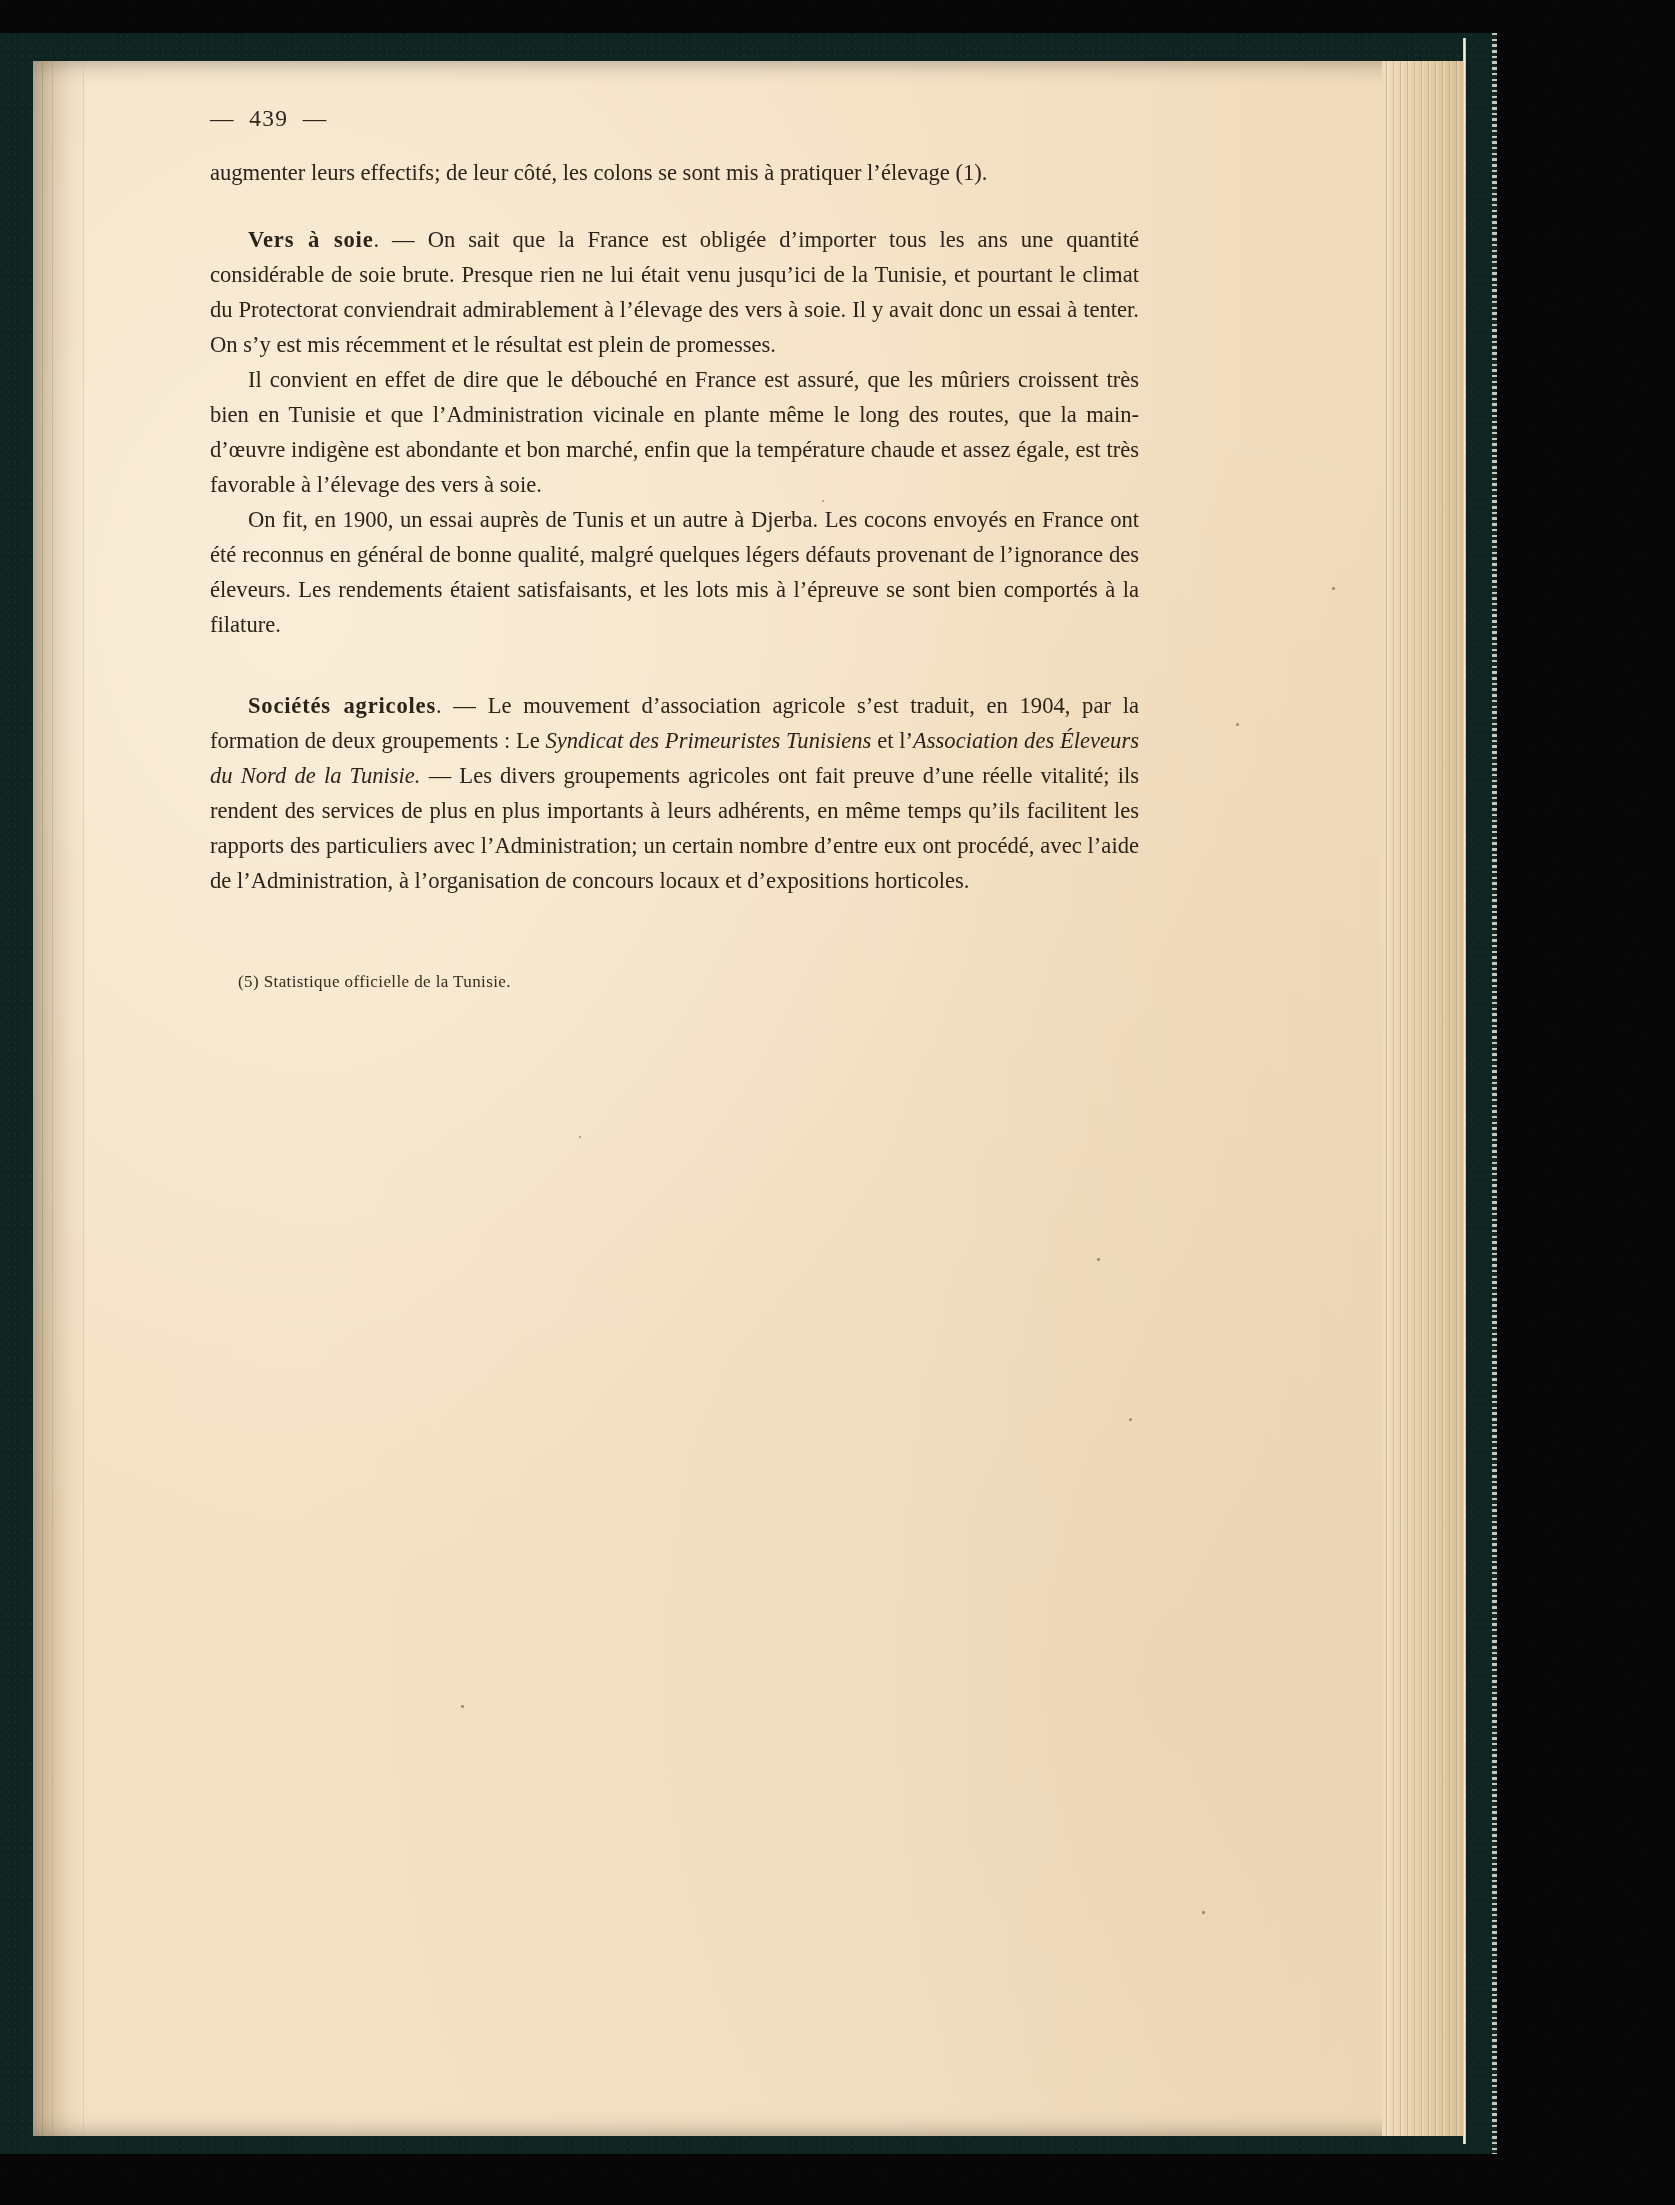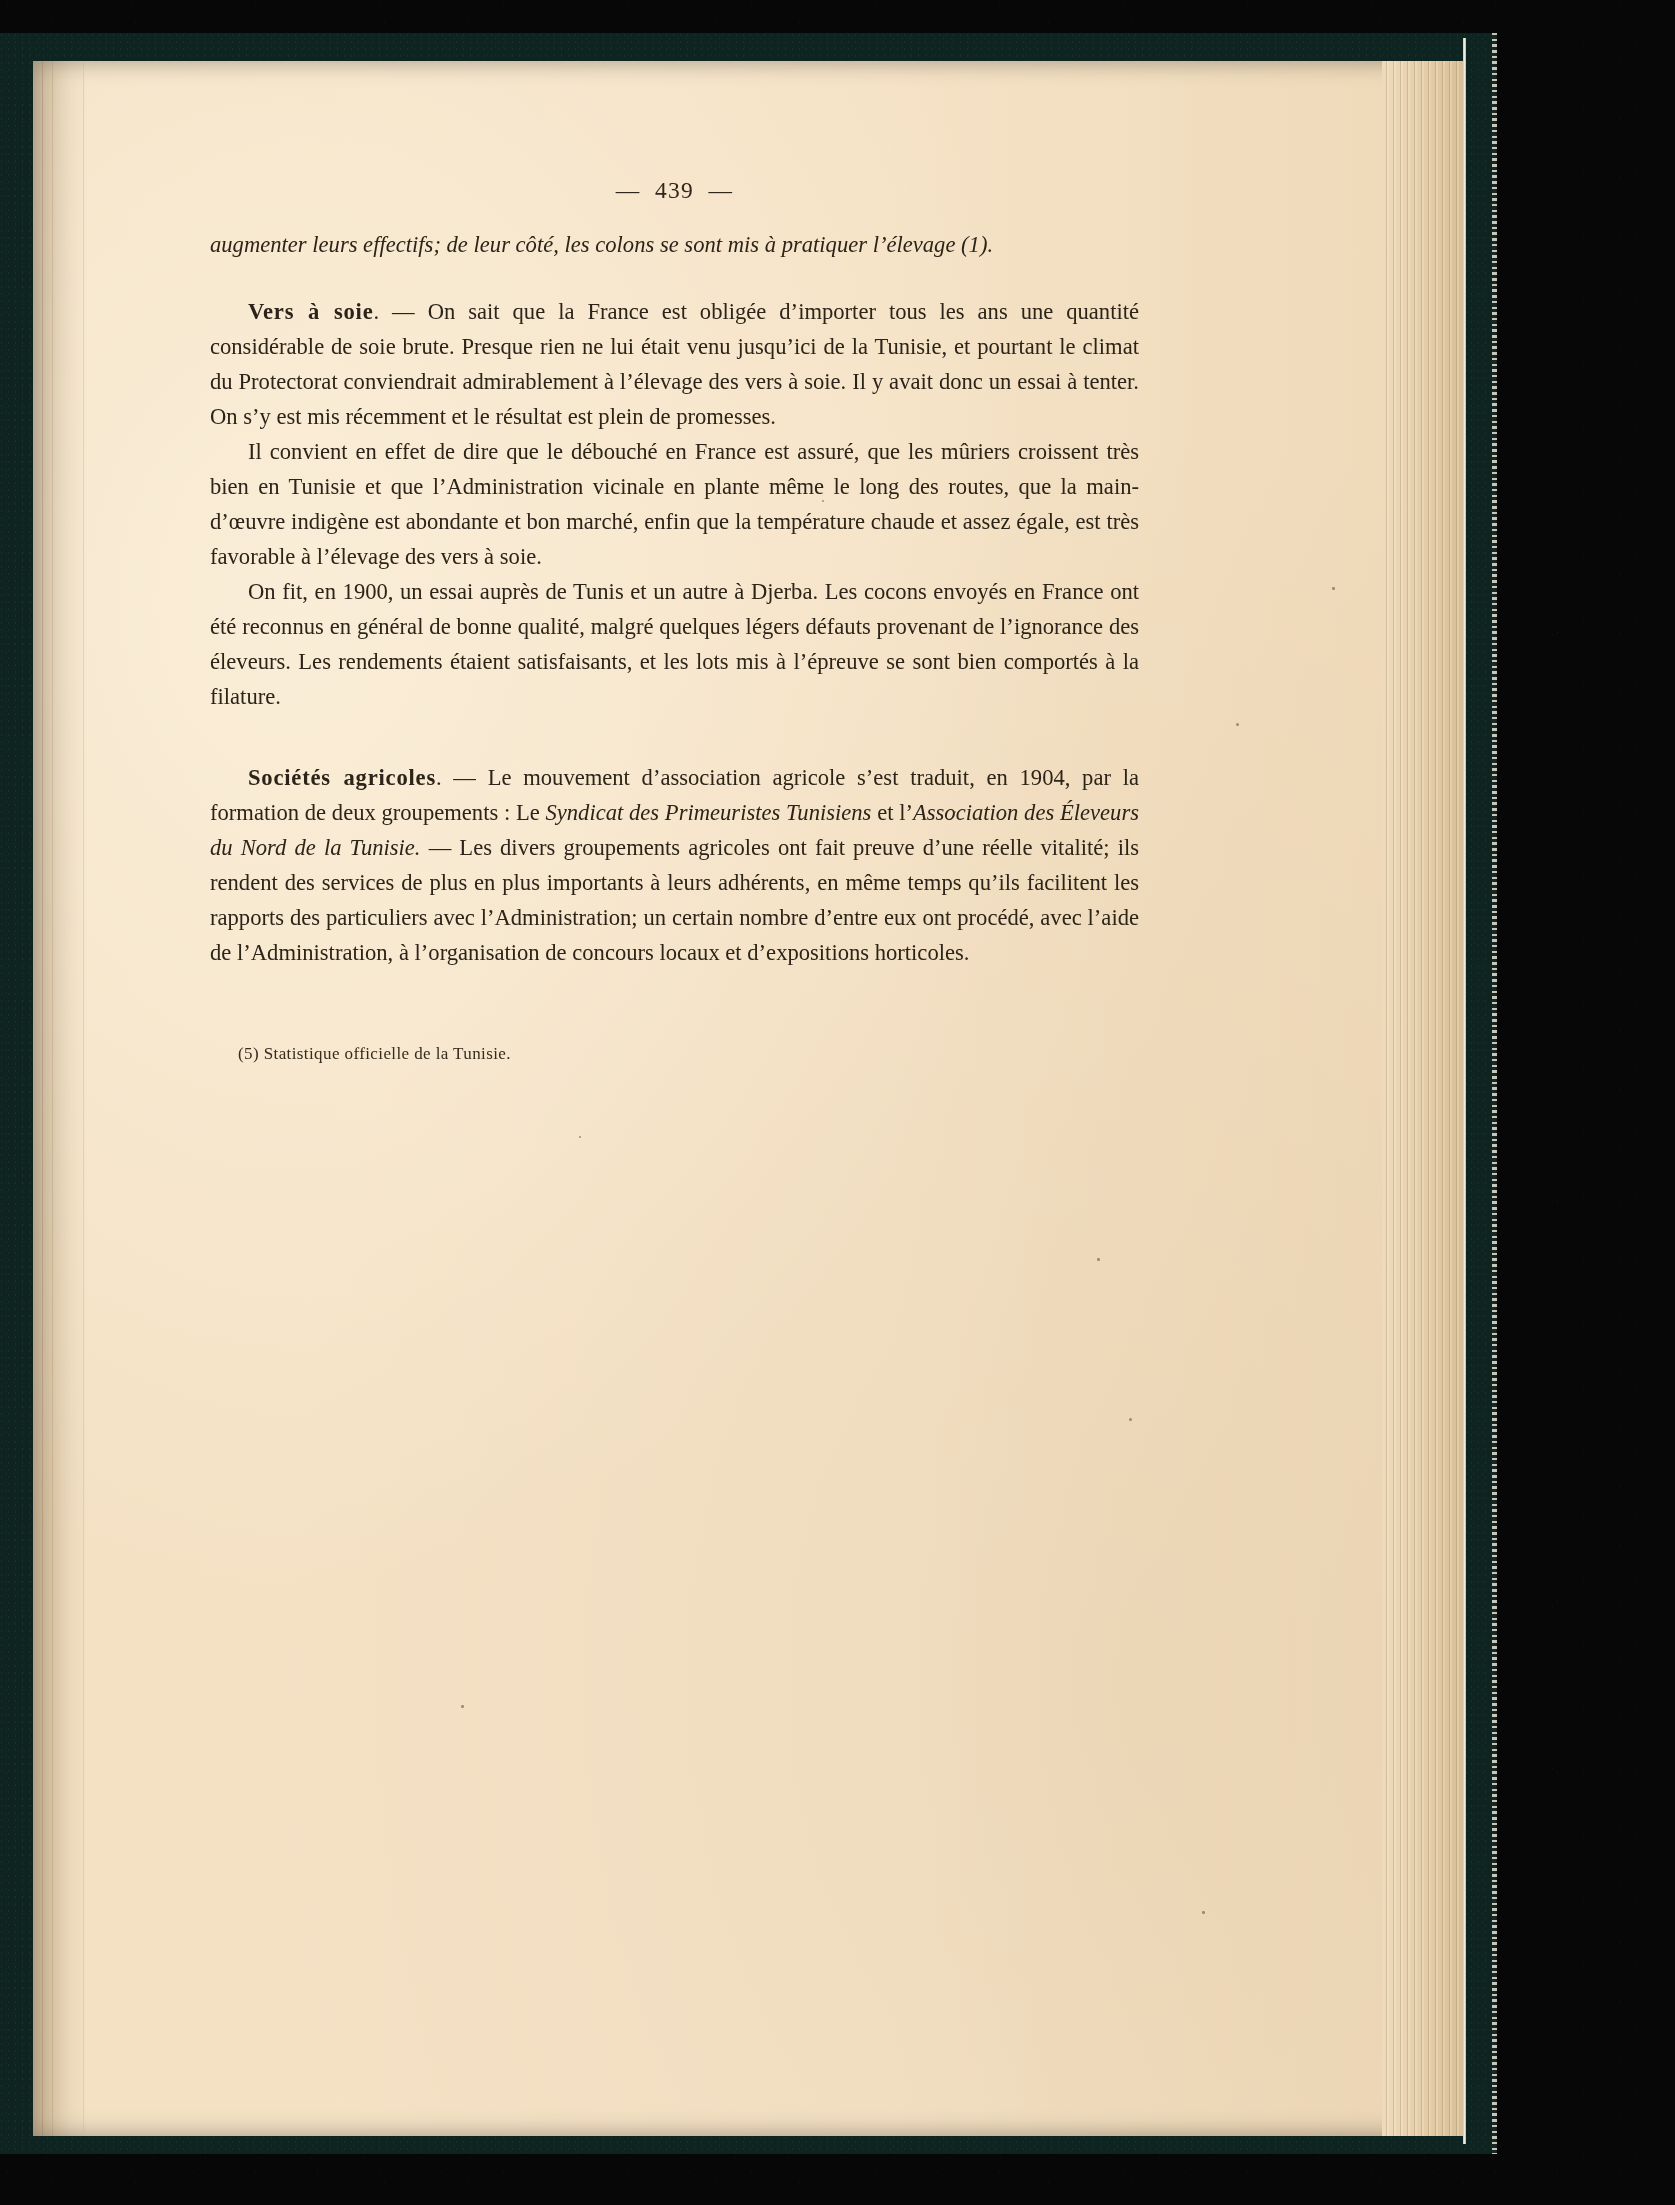--- a/index.html
+++ b/index.html
@@ -81,37 +81,37 @@
   .fleck{position:absolute;border-radius:50%;background:rgba(95,72,44,.55);}
 
   
   #content{
     position:absolute;
     left:177px; top:0;
     width:929px;
     color:#2a2219;
   }
   #folio{
-    text-align:center;
+    text-align:left;
     font-size:23.5px;
     letter-spacing:1.3px;
-    margin-top:116px;
+    margin-top:44px;
     color:#30271c;
     white-space:pre;
   }
   p.body{
     margin:0;
     font-size:22.6px;
     line-height:35px;
     text-align:justify;
     text-justify:inter-word;
     color:#2c2418;
     -webkit-font-smoothing:antialiased;
   }
-  p.first{margin-top:23px;text-indent:0;font-style:italic;}
+  p.first{margin-top:23px;text-indent:0;}
   p.ind{text-indent:38px;}
   .sec-gap{height:32px;}
   .sec-gap-lg{height:46px;}
   b.run-in{
     font-weight:bold;
     letter-spacing:0.8px;
     margin-top:40px;
   }
   i.ital{font-style:italic;}
   #footnote{

